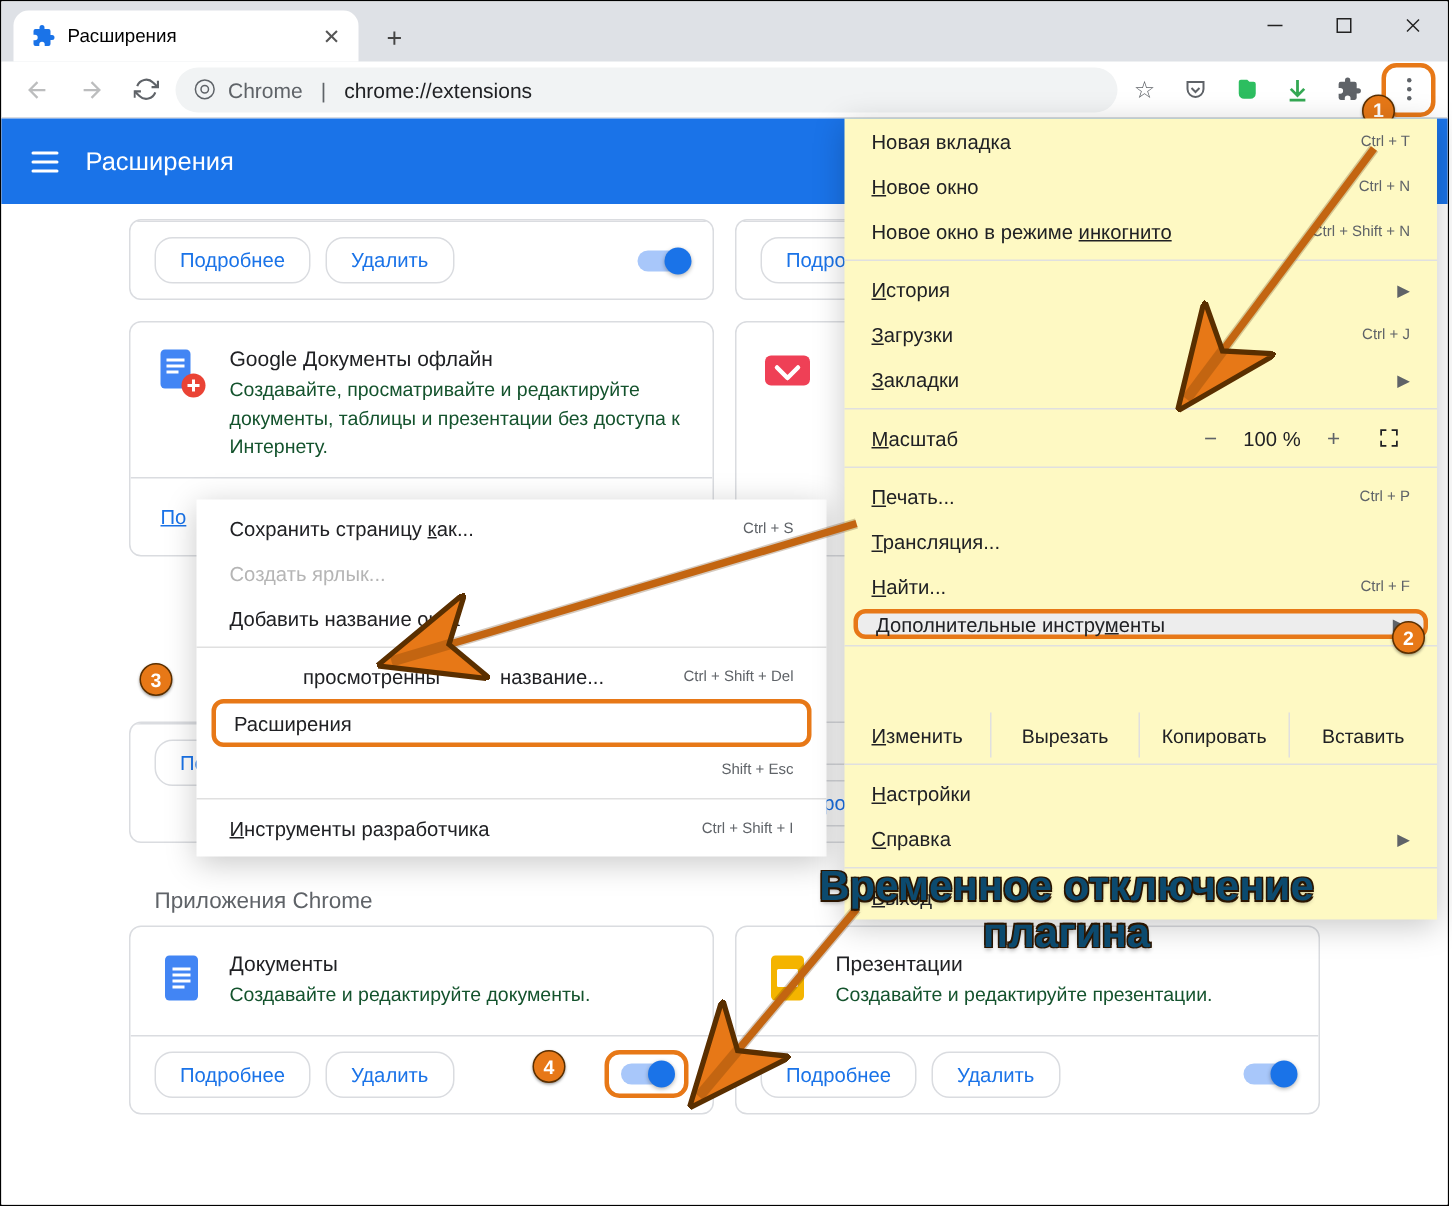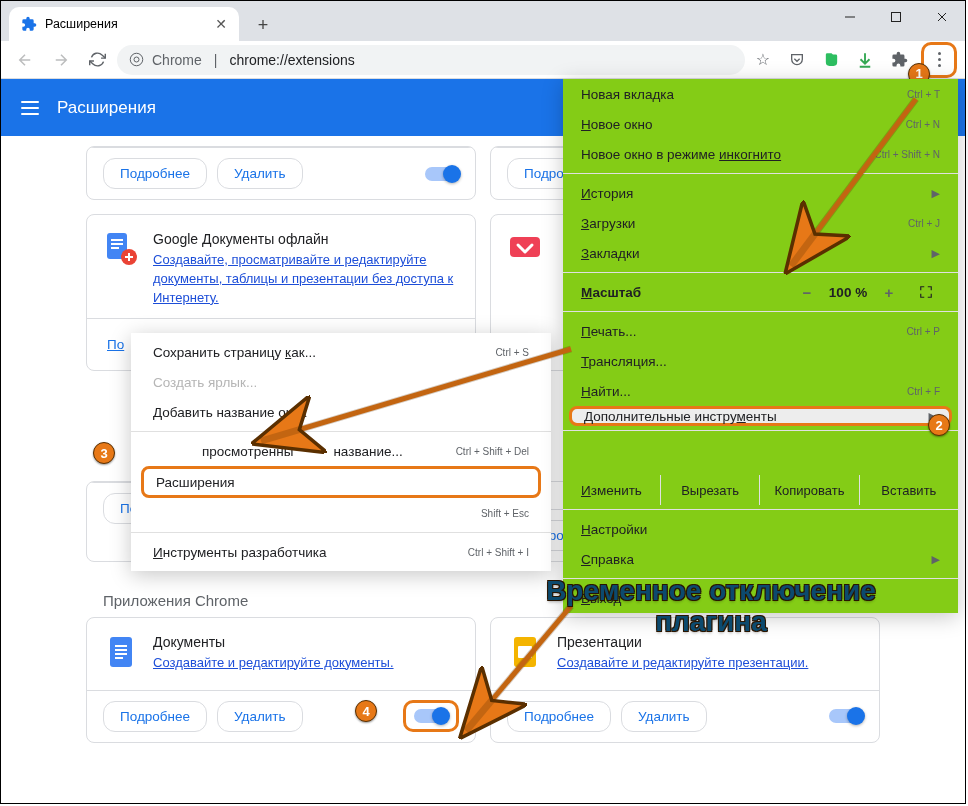--- a/index.html
+++ b/index.html
@@ -45,39 +45,39 @@
   .ham span { width: 18px; height: 2px; background: #fff; border-radius: 1px; }
 
   
   .content { height: calc(100% - 135px); background: #fff; overflow: hidden; padding: 10px 0 0 0; position: relative; }
   .grid-row { display: flex; gap: 14px; padding: 0 85px; margin-bottom: 14px; }
   .card { width: 398px; background: #fff; border: 1px solid #dadce0; border-radius: 8px; overflow: hidden; }
   .card-body { padding: 16px 16px 10px 16px; display: flex; gap: 14px; min-height: 96px; }
   .card-icon { width: 36px; height: 36px; flex-shrink: 0; }
   .card-txt { flex: 1; }
   .card-title { font-size: 14px; color: #202124; margin-bottom: 4px; }
-  .card-desc { font-size: 13px; color: #1d4ed8; line-height: 1.45; text-decoration: underline; }
+  .card-desc { font-size: 13px; color: #14532d; line-height: 1.45; }
   .card-bottom { display: flex; align-items: center; padding: 10px 16px; border-top: 1px solid #dadce0; gap: 10px; height: 52px; }
   .small-btn { border: 1px solid #dadce0; background: #fff; color: #1a73e8; font-size: 13.5px; padding: 7px 16px; border-radius: 12px; cursor: pointer; font-weight: 500; }
   .toggle { width: 34px; height: 14px; background: #1a73e8; border-radius: 10px; position: relative; margin-left: auto; cursor: pointer; opacity: 0.5; }
   .toggle .knob { width: 18px; height: 18px; background: #1a73e8; border-radius: 50%; position: absolute; right: -2px; top: -2px; box-shadow: 0 1px 3px rgba(0,0,0,0.3); }
   .toggle.lit { opacity: 1; }
   .toggle.lit { background: #a8c7fa; }
   .toggle.lit .knob { background: #1a73e8; }
 
   .section-title { padding: 16px 85px 8px 102px; font-size: 15px; color: #5f6368; }
 
   
-  .main-menu { position: absolute; right: 7px; top: 78px; width: 395px; background: #84cc16; box-shadow: 0 4px 20px rgba(0,0,0,0.22); z-index: 40; font-size: 13.5px; color: #202124; }
+  .main-menu { position: absolute; right: 7px; top: 78px; width: 395px; background: #fef9c3; box-shadow: 0 4px 20px rgba(0,0,0,0.22); z-index: 40; font-size: 13.5px; color: #202124; }
   .menu-row { display: flex; align-items: center; height: 30px; padding: 0 18px; justify-content: space-between; }
   .menu-row .lbl u { text-decoration: underline; }
   .menu-row .sc { color: #5f6368; font-size: 10px; }
   .menu-row .arrow { color: #5f6368; font-size: 11px; }
   .menu-sep { height: 1px; background: #e0e0e0; margin: 4px 0; }
-  .menu-row.zoom { gap: 4px; font-weight: bold; }
+  .menu-row.zoom { gap: 4px; }
   .zoom-ctrl { display: flex; align-items: center; gap: 0; }
   .zoom-btn { width: 30px; height: 24px; display: flex; align-items: center; justify-content: center; color: #5f6368; cursor: pointer; font-size: 15px; }
   .zoom-val { width: 52px; text-align: center; color: #202124; }
   .full-icon { width: 28px; height: 24px; display: flex; align-items: center; justify-content: center; color: #202124; margin-left: 8px; }
   .edit-row { display: flex; height: 30px; align-items: center; margin-top: 44px; }
   .edit-row .elabel { padding: 0 18px; }
   .edit-row .ebtn { flex: 1; text-align: center; border-left: 1px solid #e0e0e0; height: 100%; display: flex; align-items: center; justify-content: center; font-size: 13px; cursor: pointer; }
   .menu-row.highlighted { background: #ededed; border: 3px solid #e77817; border-radius: 8px; margin: 0 6px; padding: 0 12px; height: 20px; position: relative; gap: 35px; }
 
   

